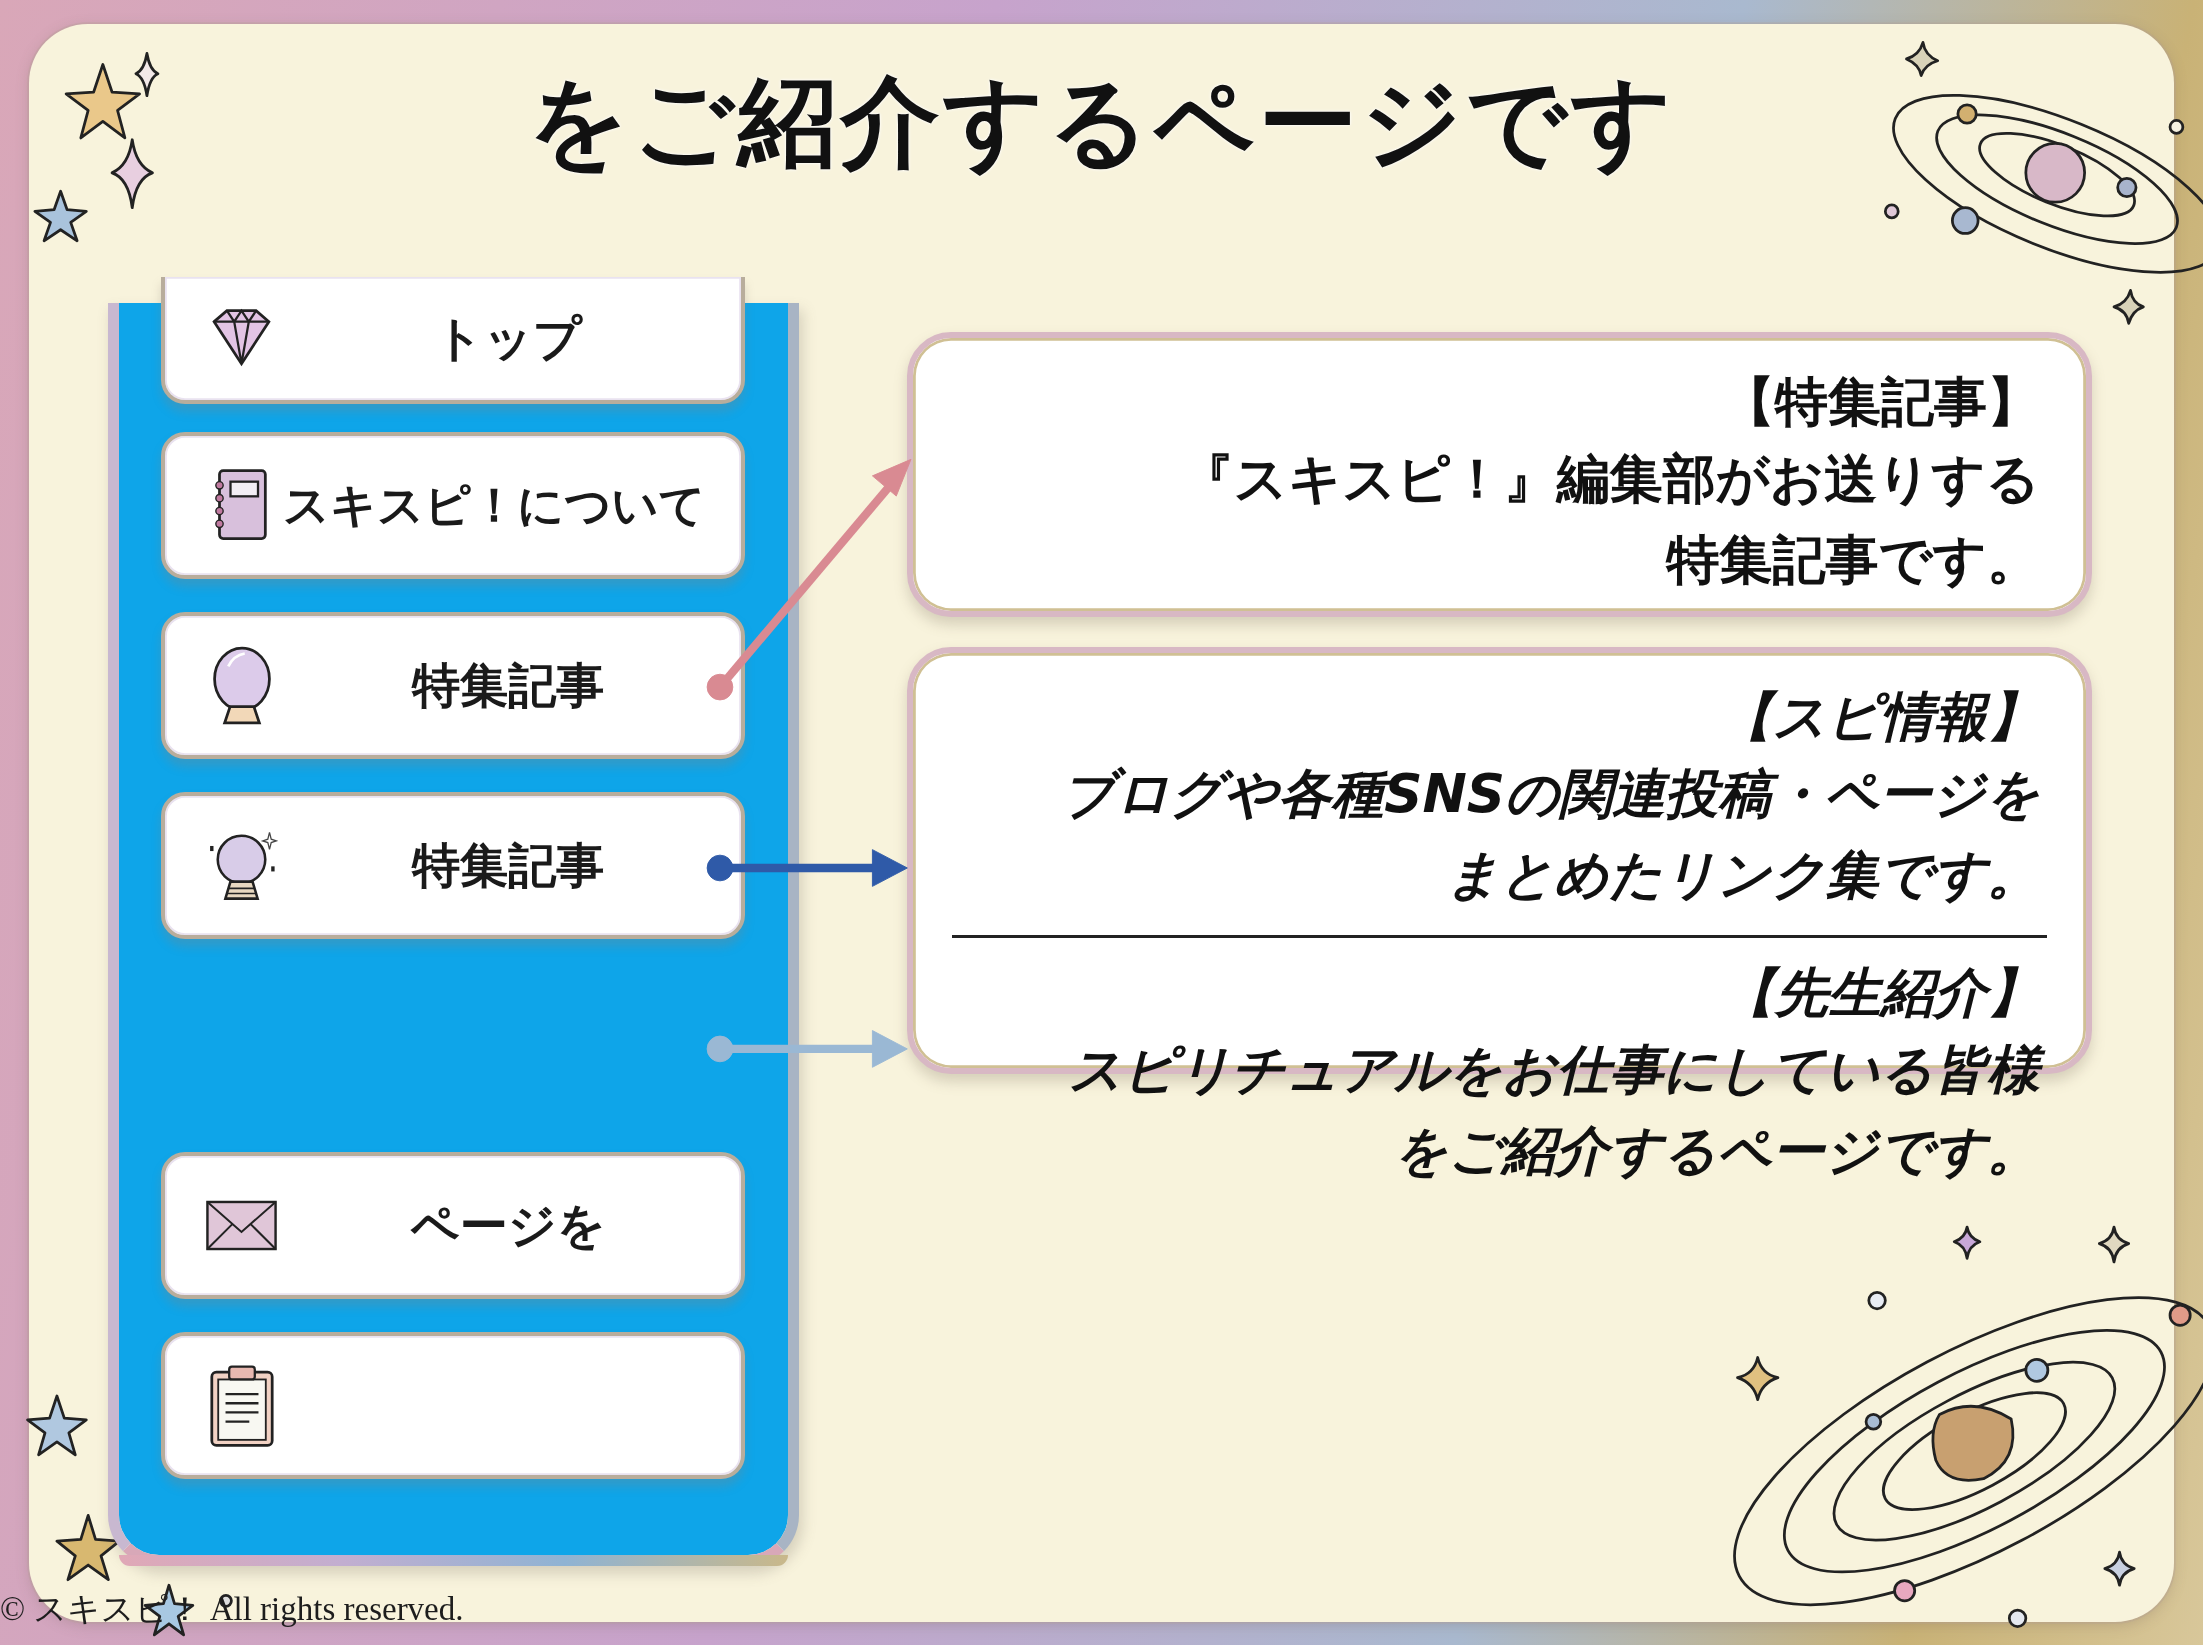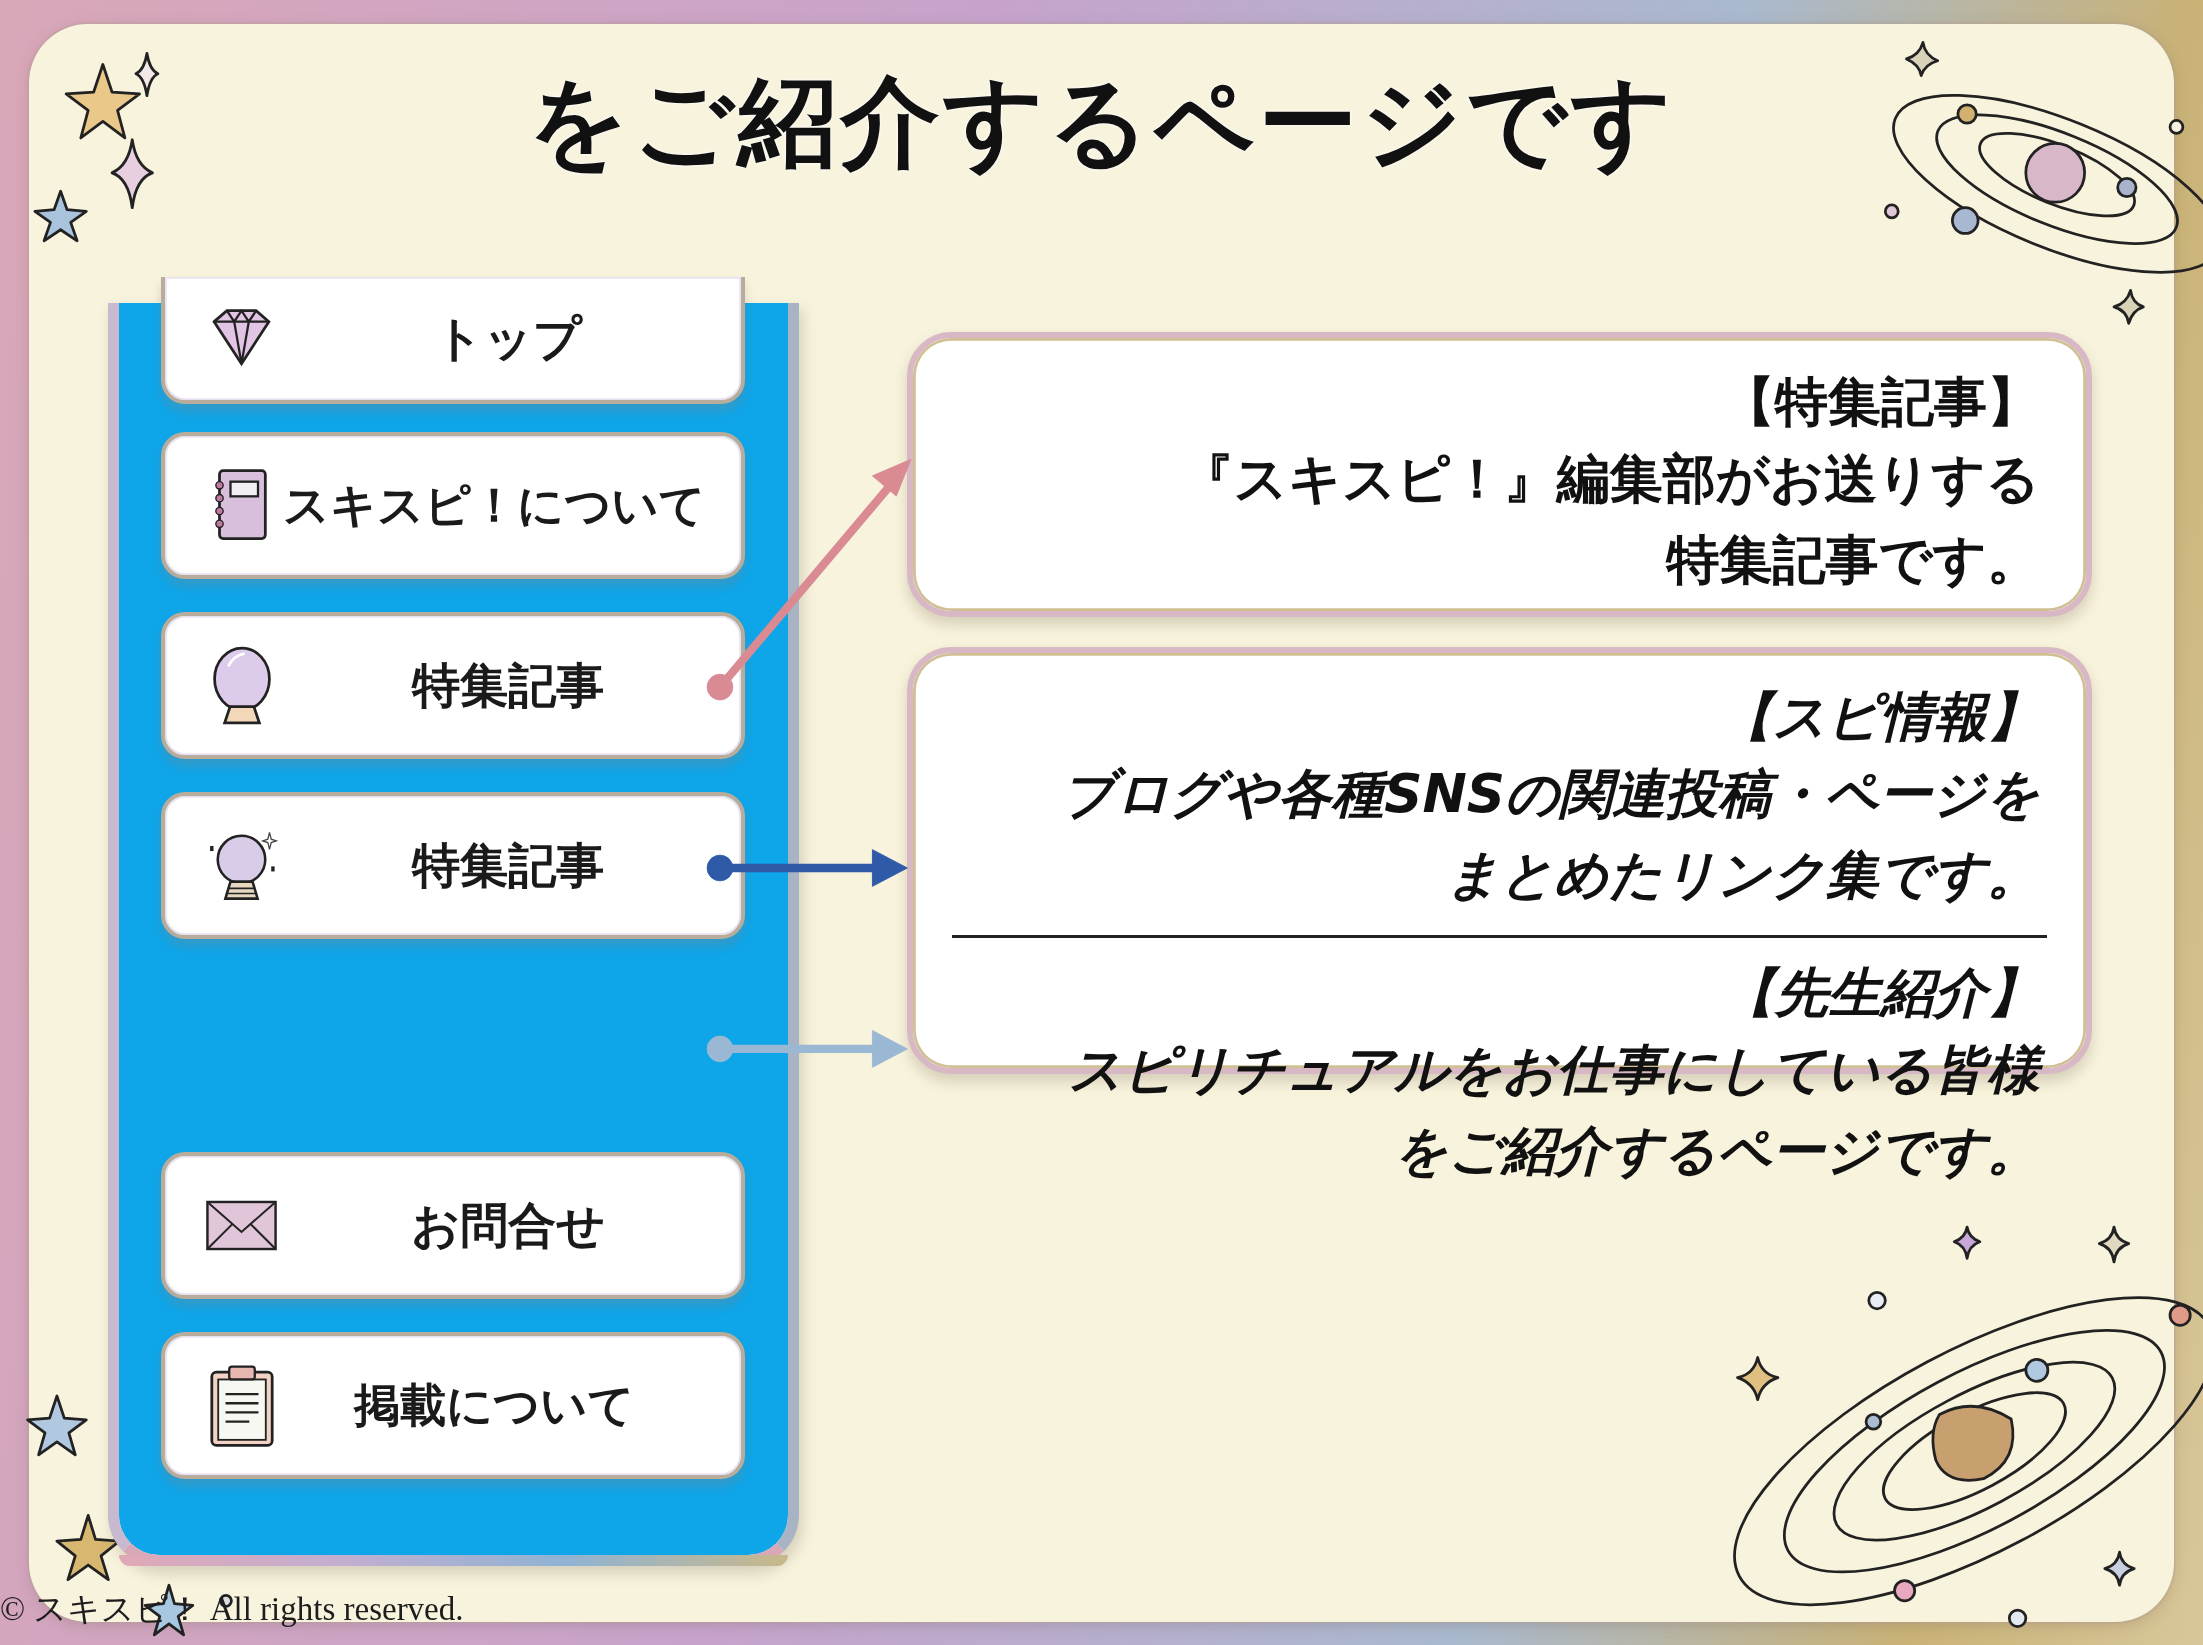--- a/index.html
+++ b/index.html
@@ -169,32 +169,31 @@
     </span>
     <span class="label">特集記事</span>
   </div>
   <div class="menu-item" style="top:849px;">
     <span class="icon">
       <svg width="83" height="59" viewBox="0 0 90 64">
           <rect x="3" y="3" width="84" height="58" fill="#e0c6d8" stroke="#222" stroke-width="3"></rect>
           <path d="M3,3 L45,40 L87,3 M3,61 L34,30 M87,61 L56,30" fill="none" stroke="#222" stroke-width="2.5"></path>
         </svg>
     </span>
-    <span class="label">お問合せ</span>
+    <span class="label">ページを</span>
   </div>
   <div class="menu-item" style="top:1029px;">
     <span class="icon">
       <svg width="66" height="86" viewBox="0 0 72 94">
           <rect x="3" y="10" width="66" height="80" rx="5" fill="#f2d2c4" stroke="#222" stroke-width="3"></rect>
           <rect x="10" y="18" width="52" height="66" fill="#f8f8f2" stroke="#222" stroke-width="2"></rect>
           <rect x="22" y="4" width="28" height="14" rx="3" fill="#e8b8b0" stroke="#222" stroke-width="2.5"></rect>
           <path d="M18,34 H54 M18,44 H54 M18,54 H54 M18,64 H44" stroke="#222" stroke-width="2.5"></path>
         </svg>
     </span>
-    <span class="label wide">掲載について</span>
   </div>
 </div>
 
 <div class="info-box" style="top:332px;height:285px;">
   <div class="heading">【特集記事】</div>
   <div class="body">『スキスピ！』編集部がお送りする</div>
   <div class="body" style="margin-left:-18.4px;">特集記事です。</div>
 </div>
 
 <div class="info-box" style="top:647px;height:427px;font-style:italic;">

